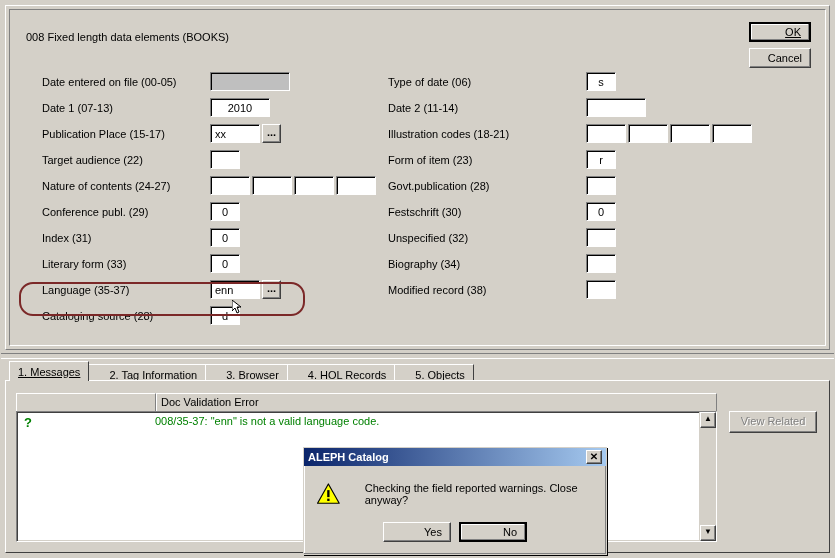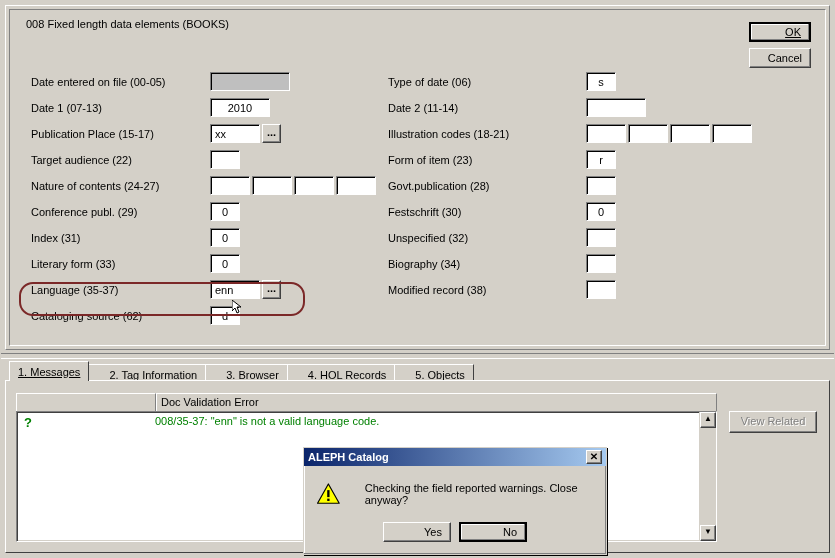--- a/index.html
+++ b/index.html
@@ -1,25 +1,25 @@
 <!DOCTYPE html>
 <html><head>
 <meta charset="utf-8">
 <style>
   html,body{margin:0;padding:0;font-family:Tahoma,Arial,sans-serif;font-size:11px;color:#000;background:#d4d0c8;}
   .app{width:835px;height:558px;background:#d4d0c8;position:relative;box-sizing:border-box;border:1px solid #d4d0c8;}
   .top-panel{position:absolute;left:4px;top:4px;right:4px;height:345px;background:#d4d0c8;border:1px solid #fff;border-right-color:#808080;border-bottom-color:#808080;box-sizing:border-box;}
   .top-inner{position:absolute;left:3px;top:3px;right:3px;bottom:3px;border:1px solid #808080;border-right-color:#fff;border-bottom-color:#fff;}
-  .title{position:absolute;left:16px;top:8px;}
+  .title{position:absolute;left:16px;top:21px;}
   .btn{display:inline-block;min-width:62px;height:20px;line-height:18px;text-align:right;border:1px solid #fff;border-right-color:#404040;border-bottom-color:#404040;background:#d4d0c8;box-shadow:inset -1px -1px 0 #808080,inset 1px 1px 0 #d4d0c8;cursor:default;padding:0 8px;box-sizing:border-box;}
   .btn.default{border:2px solid #000;line-height:16px;box-shadow:inset -1px -1px 0 #808080,inset 1px 1px 0 #fff;}
   .btn-col{position:absolute;right:14px;top:12px;display:flex;flex-direction:column;gap:6px;}
   .form{position:absolute;left:16px;top:62px;right:110px;}
   .row{height:26px;}
-  .label{position:absolute;left:5px;width:170px;line-height:20px;}
+  .label{position:absolute;left:16px;width:170px;line-height:20px;}
   .cell{position:absolute;display:flex;gap:2px;}
   .col1{left:184px;}
   .labelR{position:absolute;left:362px;width:170px;line-height:20px;}
   .colR{left:560px;}
   input.text{height:19px;box-sizing:border-box;border:1px solid #808080;border-right-color:#fff;border-bottom-color:#fff;box-shadow:inset 1px 1px 0 #000;background:#fff;font:inherit;padding:0 4px;}
   input.disabled{background:#d4d0c8;color:#808080;}
   .w2{width:30px;text-align:center;}
   .w4{width:52px;}
   .w4c{width:52px;text-align:center;}
   .w34{width:40px;}
@@ -167,21 +167,21 @@
             <input class="text" style="width: 50px;" value="enn">
             <div class="pick">...</div>
           </div>
           <div class="labelR">Modified record (38)</div>
           <div class="cell colR">
               <input class="text w2" value="" style="">
             </div>
         </div>
 
         <div class="row" style="position:relative;">
-          <div class="label">Cataloging source (62)</div>
+          <div class="label">Cataloging source (28)</div>
           <div class="cell col1">
               <input class="text w2" value="d" style="">
             </div>
         </div>
       </div>
 
       <div class="highlight"></div>
       <svg class="cursor" viewBox="0 0 16 16">
           <path d="M0 0 L0 11 L3 8 L5 13 L7 12 L5 7 L9 7 Z" fill="#fff" stroke="#000" stroke-width="1"></path>
         </svg>

